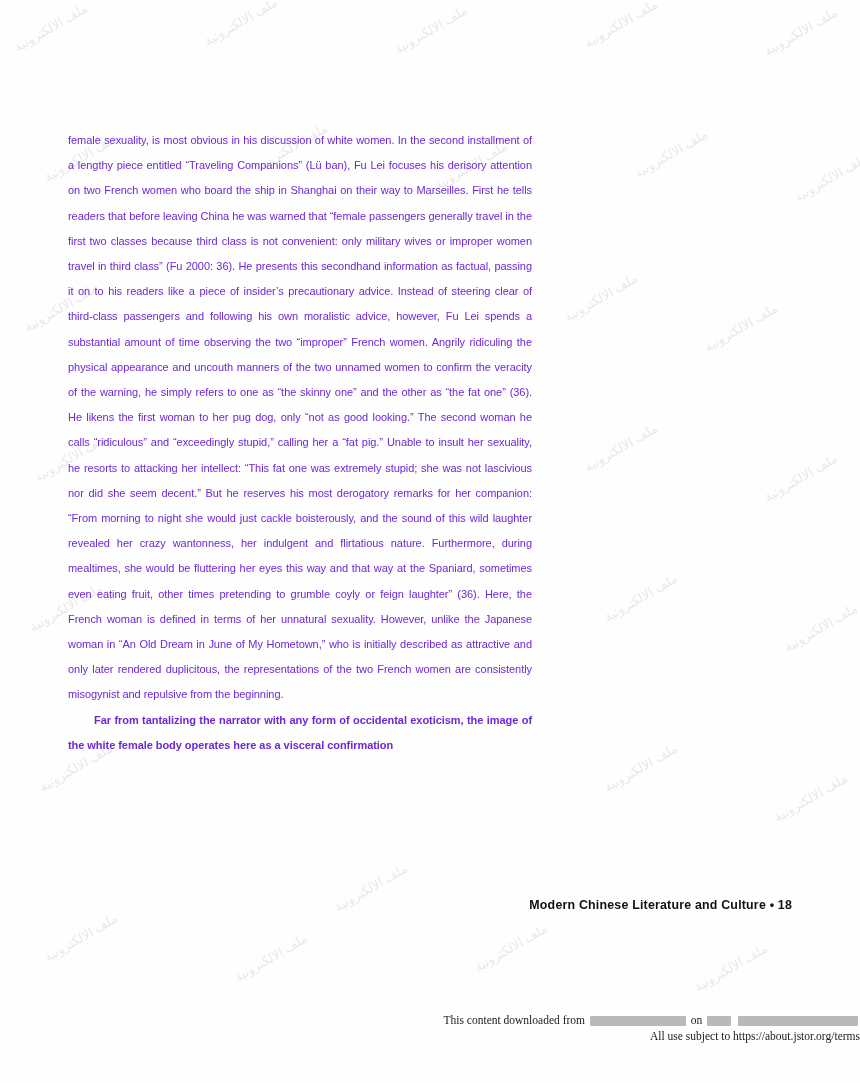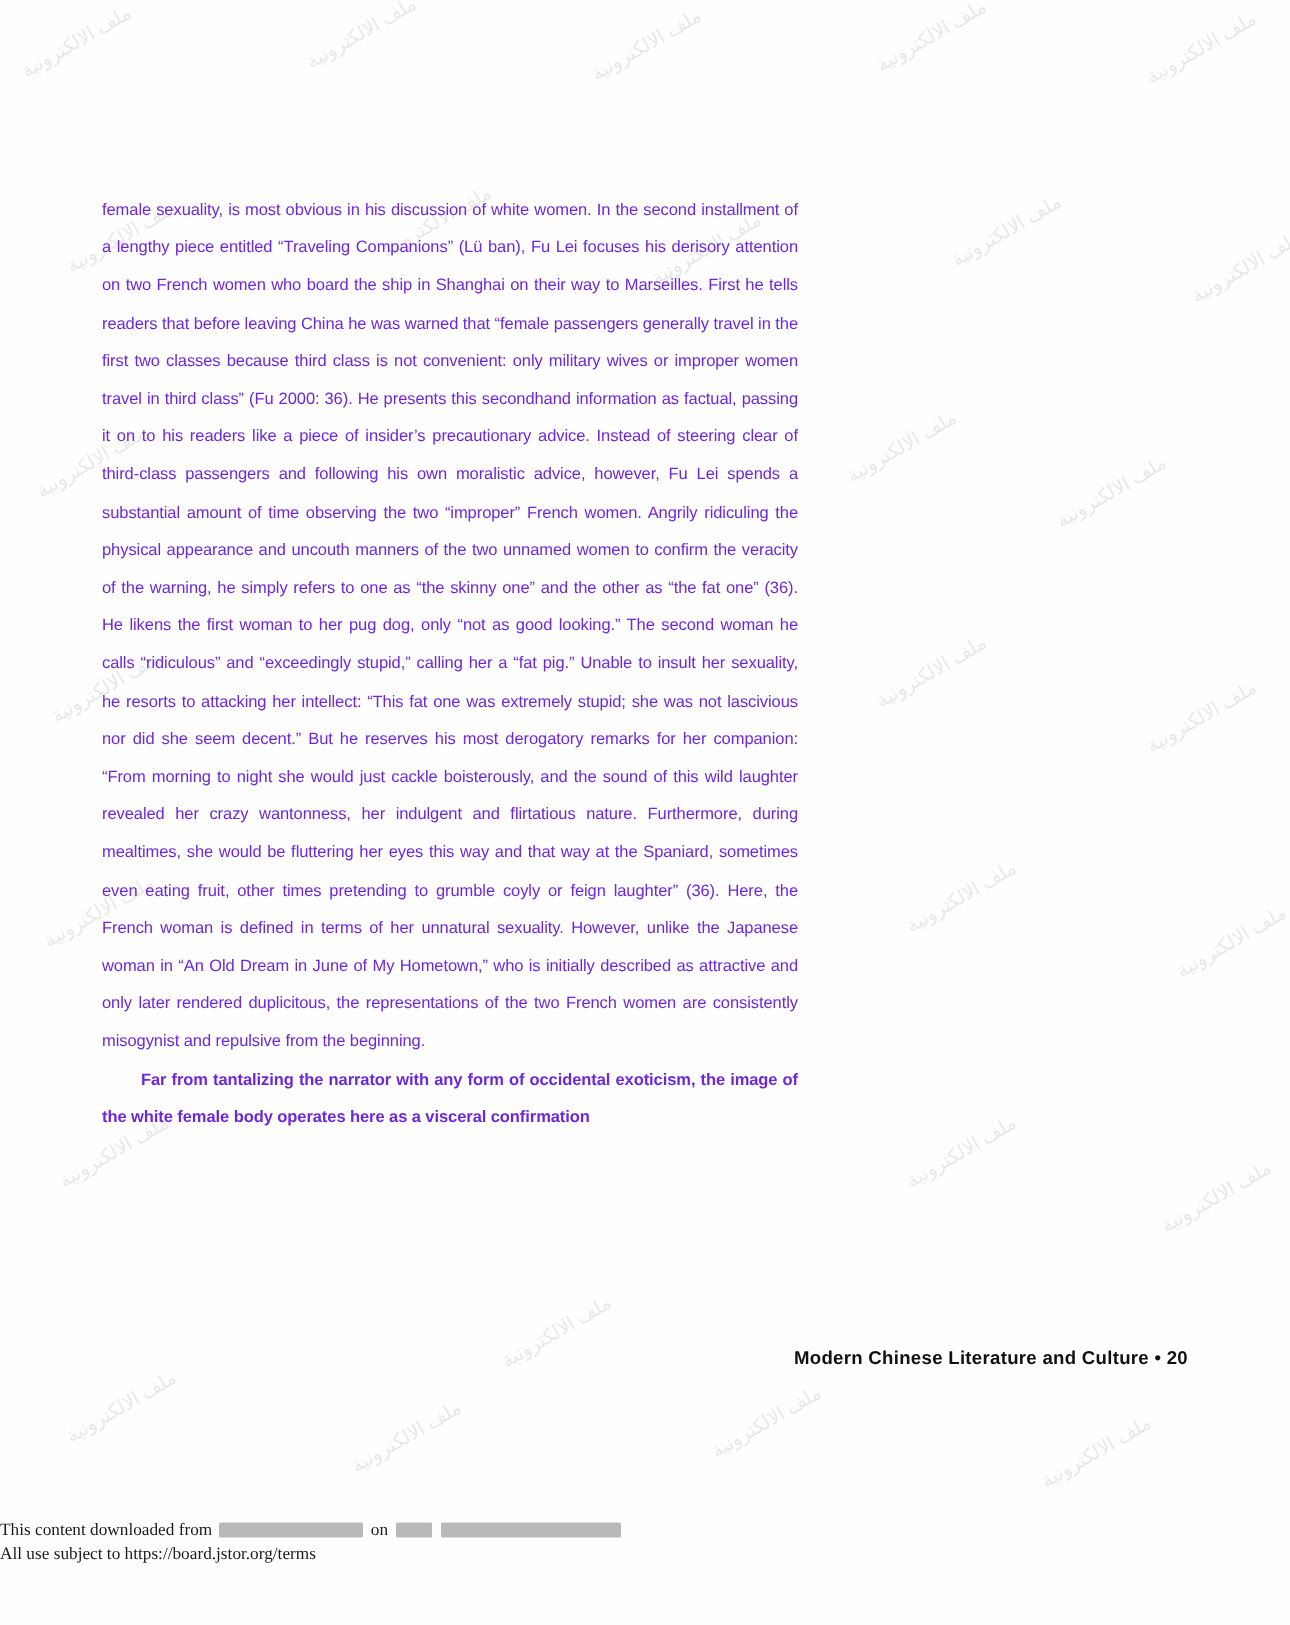--- a/index.html
+++ b/index.html
@@ -76,21 +76,21 @@
     font-weight: bold;
     color: #111111;
     letter-spacing: 0.2px;
   }
 
   .jstor-footer {
     position: absolute;
     left: 0;
     top: 1012px;
     width: 860px;
-    text-align: left;
+    text-align: right;
     font-family: "Liberation Serif", serif;
     font-size: 11.5px;
     color: #1a1a1a;
     line-height: 16px;
   }
   .jstor-footer .line1 .redacted {
     display: inline-block;
     vertical-align: middle;
     height: 10px;
     background: #b9b9b9;
@@ -141,26 +141,26 @@
     <div class="wm" style="left:230px; top:950px;">ملف الالكترونية</div>
     <div class="wm" style="left:470px; top:940px;">ملف الالكترونية</div>
     <div class="wm" style="left:690px; top:960px;">ملف الالكترونية</div>
   </div>
 
   <div class="content body-text">
     <p>female sexuality, is most obvious in his discussion of white women. In the second installment of a lengthy piece entitled “Traveling Companions” (Lü ban), Fu Lei focuses his derisory attention on two French women who board the ship in Shanghai on their way to Marseilles. First he tells readers that before leaving China he was warned that “female passengers generally travel in the first two classes because third class is not convenient: only military wives or improper women travel in third class” (Fu 2000: 36). He presents this secondhand information as factual, passing it on to his readers like a piece of insider’s precautionary advice. Instead of steering clear of third-class passengers and following his own moralistic advice, however, Fu Lei spends a substantial amount of time observing the two “improper” French women. Angrily ridiculing the physical appearance and uncouth manners of the two unnamed women to confirm the veracity of the warning, he simply refers to one as “the skinny one” and the other as “the fat one” (36). He likens the first woman to her pug dog, only “not as good looking.” The second woman he calls “ridiculous” and “exceedingly stupid,” calling her a “fat pig.” Unable to insult her sexuality, he resorts to attacking her intellect: “This fat one was extremely stupid; she was not lascivious nor did she seem decent.” But he reserves his most derogatory remarks for her companion: “From morning to night she would just cackle boisterously, and the sound of this wild laughter revealed her crazy wantonness, her indulgent and flirtatious nature. Furthermore, during mealtimes, she would be fluttering her eyes this way and that way at the Spaniard, sometimes even eating fruit, other times pretending to grumble coyly or feign laughter” (36). Here, the French woman is defined in terms of her unnatural sexuality. However, unlike the Japanese woman in “An Old Dream in June of My Hometown,” who is initially described as attractive and only later rendered duplicitous, the representations of the two French women are consistently misogynist and repulsive from the beginning.</p>
     <p class="indent">Far from tantalizing the narrator with any form of occidental exoticism, the image of the white female body operates here as a visceral confirmation</p>
   </div>
 
-  <div class="footer-ref">Modern Chinese Literature and Culture • 20</div>
+  <div class="footer-ref">Modern Chinese Literature and Culture • 18</div>
 
   <div class="jstor-footer">
     <div class="line1">
       <span>This content downloaded from</span>
       <span class="redacted redact-a">&nbsp;</span>
       <span>on</span>
       <span class="redacted redact-b">&nbsp;</span>
       <span class="redacted redact-c">&nbsp;</span>
     </div>
-    <div class="line2">All use subject to https://board.jstor.org/terms</div>
+    <div class="line2">All use subject to https://about.jstor.org/terms</div>
   </div>
 
 </div>
 
 </body></html>

